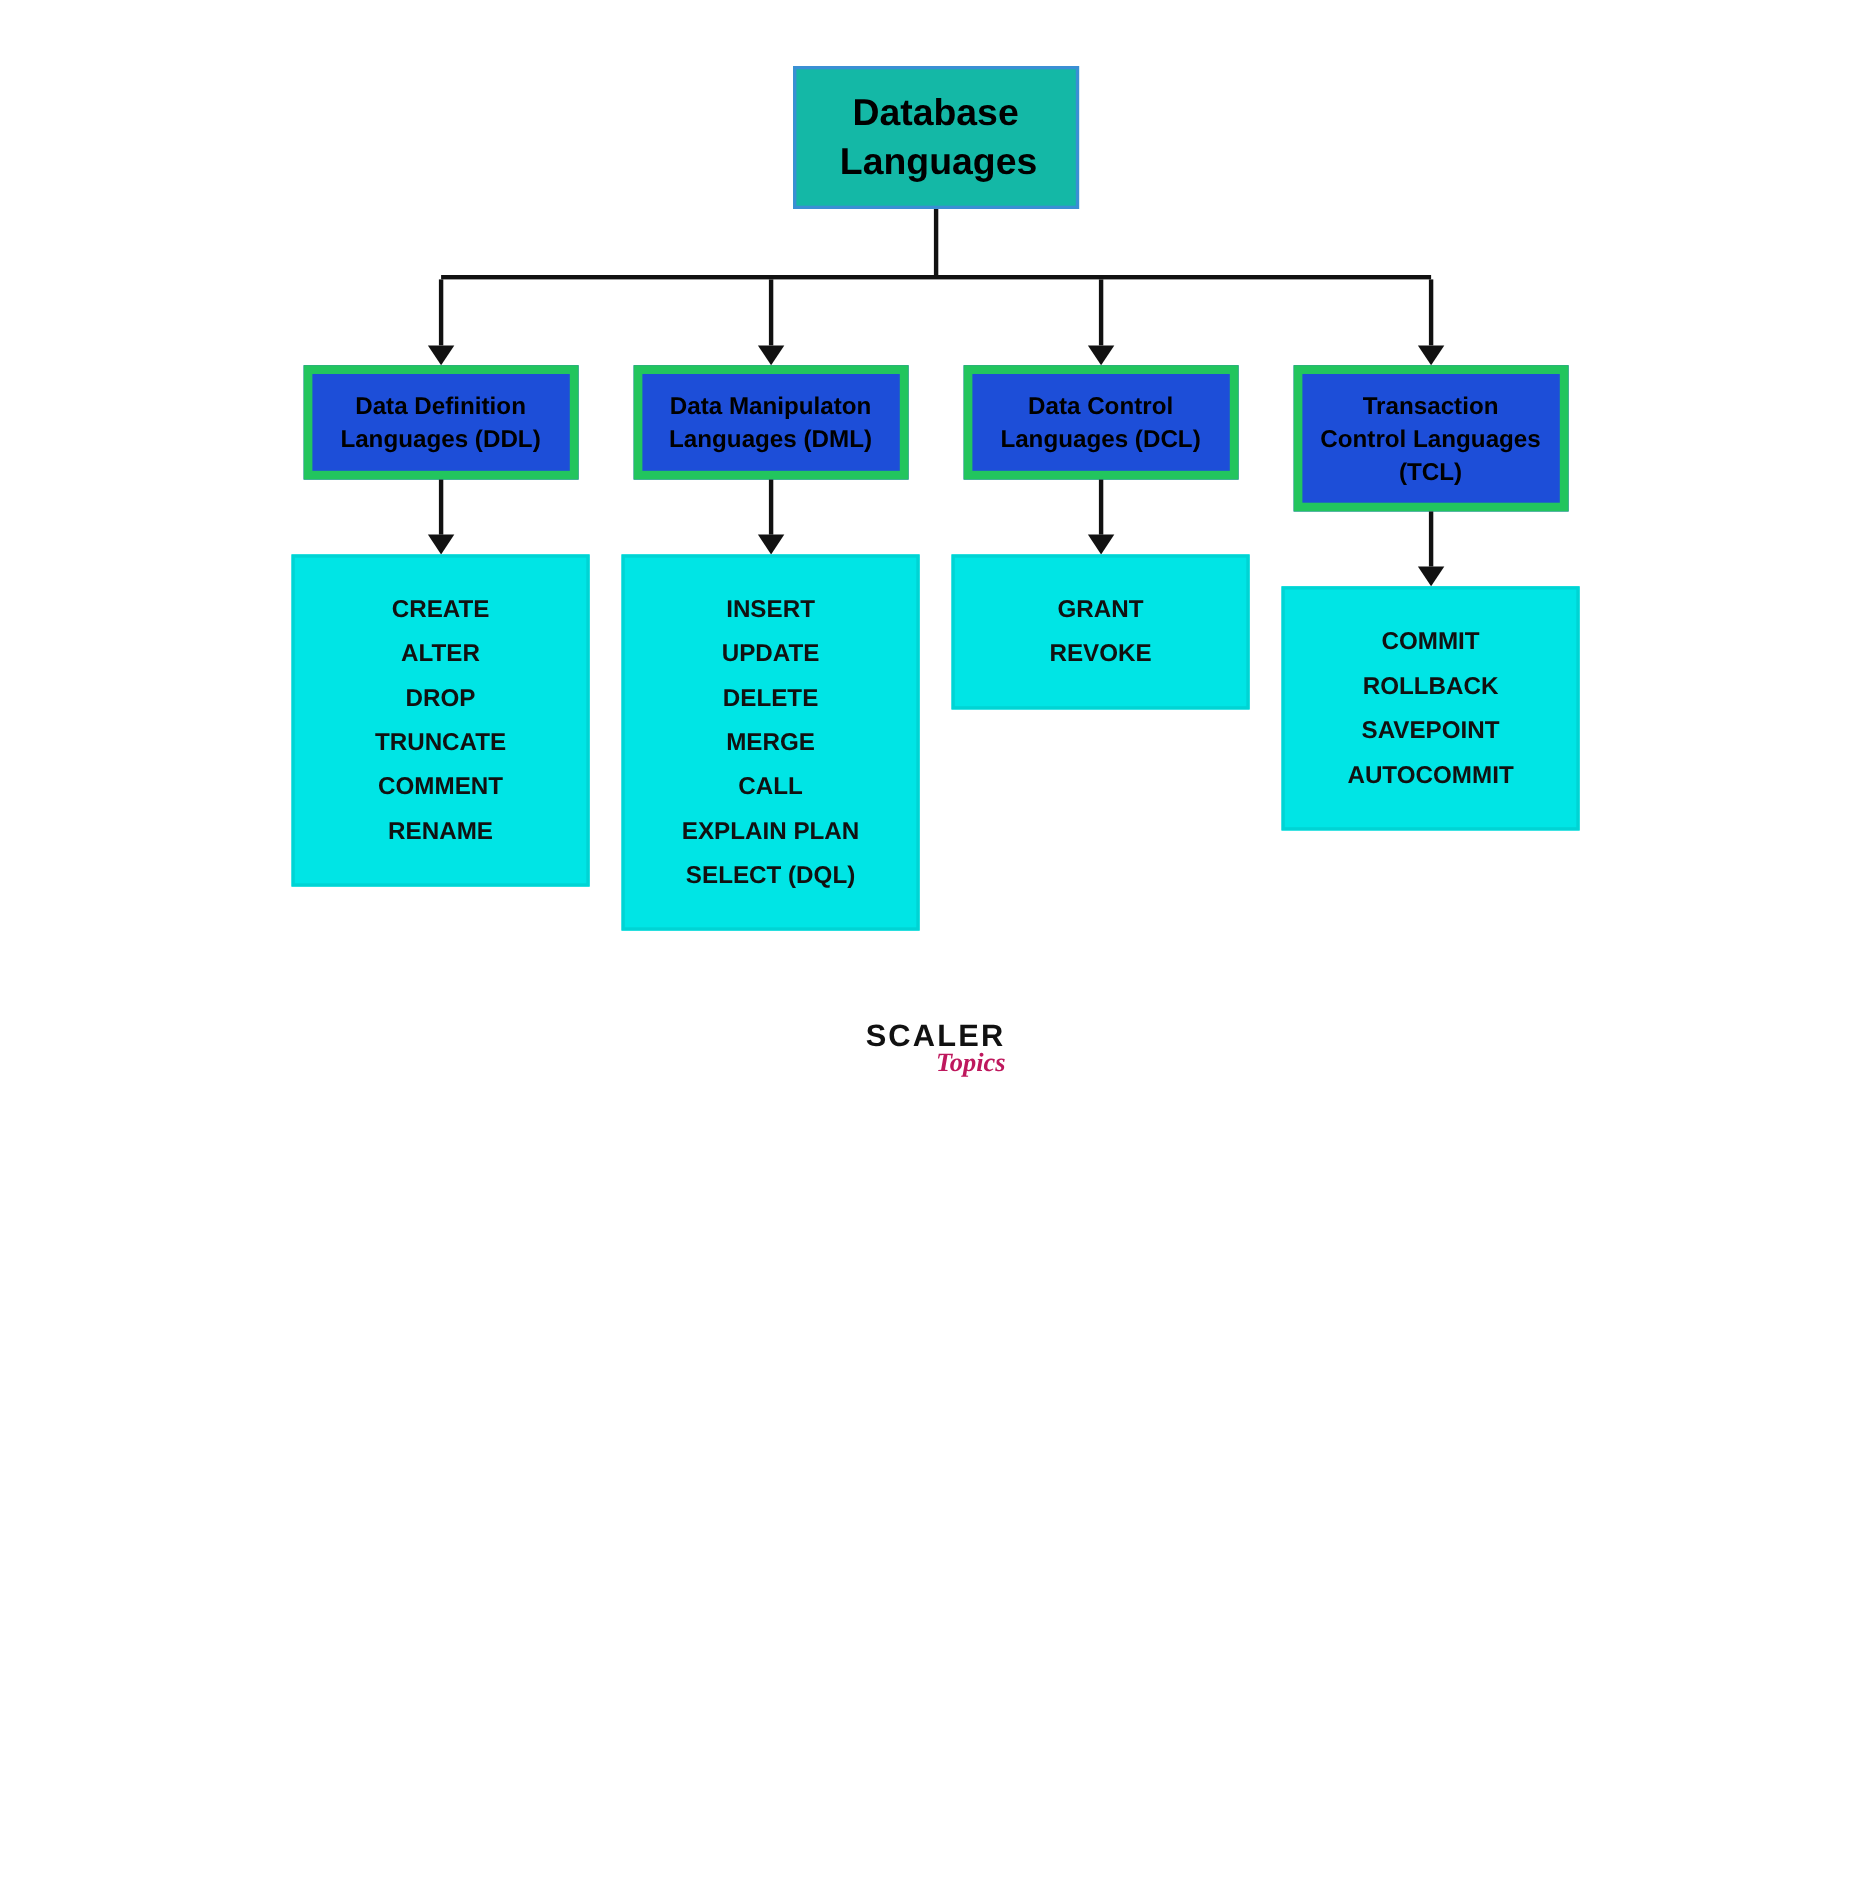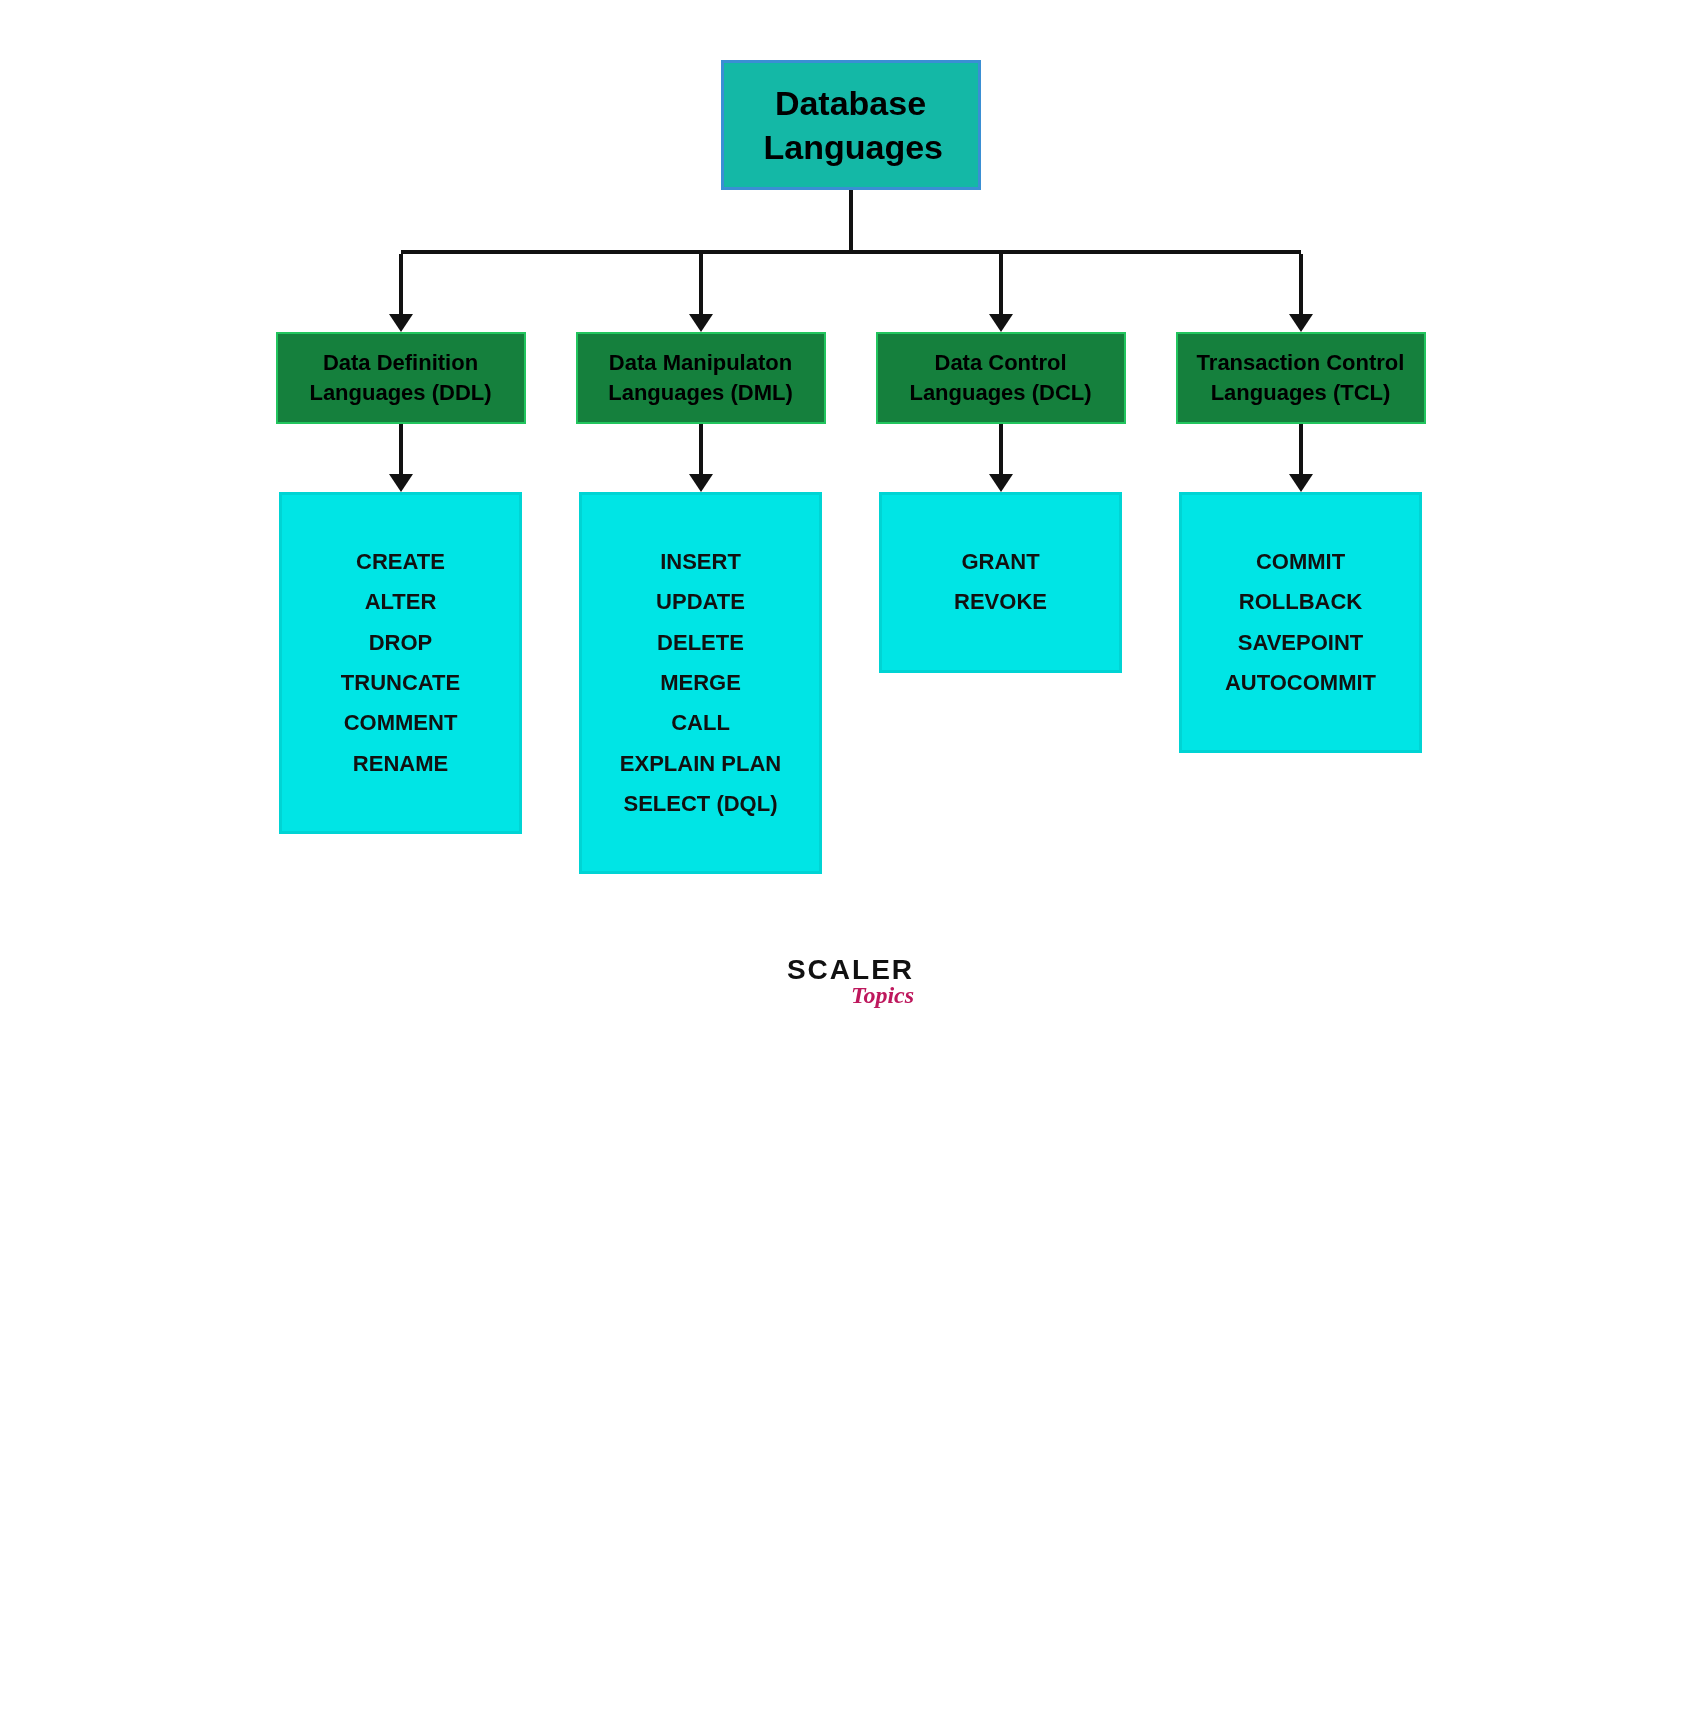--- a/index.html
+++ b/index.html
@@ -68,50 +68,50 @@
       width: 0;
       height: 0;
       border-left: 12px solid transparent;
       border-right: 12px solid transparent;
       border-top: 18px solid #111;
       margin-bottom: 0;
     }
 
     
     .category-box {
-      border: 2px solid #22c55e;
+      border: 8px solid #22c55e;
       padding: 14px 16px;
       text-align: center;
       font-size: 22px;
       font-weight: bold;
       line-height: 1.35;
       width: 250px;
-      background: #15803d;
+      background: #1d4ed8;
     }
 
     
     .cat-connector {
       display: flex;
       flex-direction: column;
       align-items: center;
     }
 
     .cat-v-line {
       width: 4px;
       height: 50px;
       background: #111;
     }
 
     
     .list-box {
       border: 3px solid #00d4d4;
       background: #00e5e5;
-      padding: 40px 20px;
+      padding: 20px 20px;
       text-align: center;
-      width: 243px;
+      width: 271px;
     }
 
     .list-item {
       font-size: 22px;
       font-weight: bold;
       line-height: 1.2;
       margin: 14px 0;
       color: #111;
     }
 

